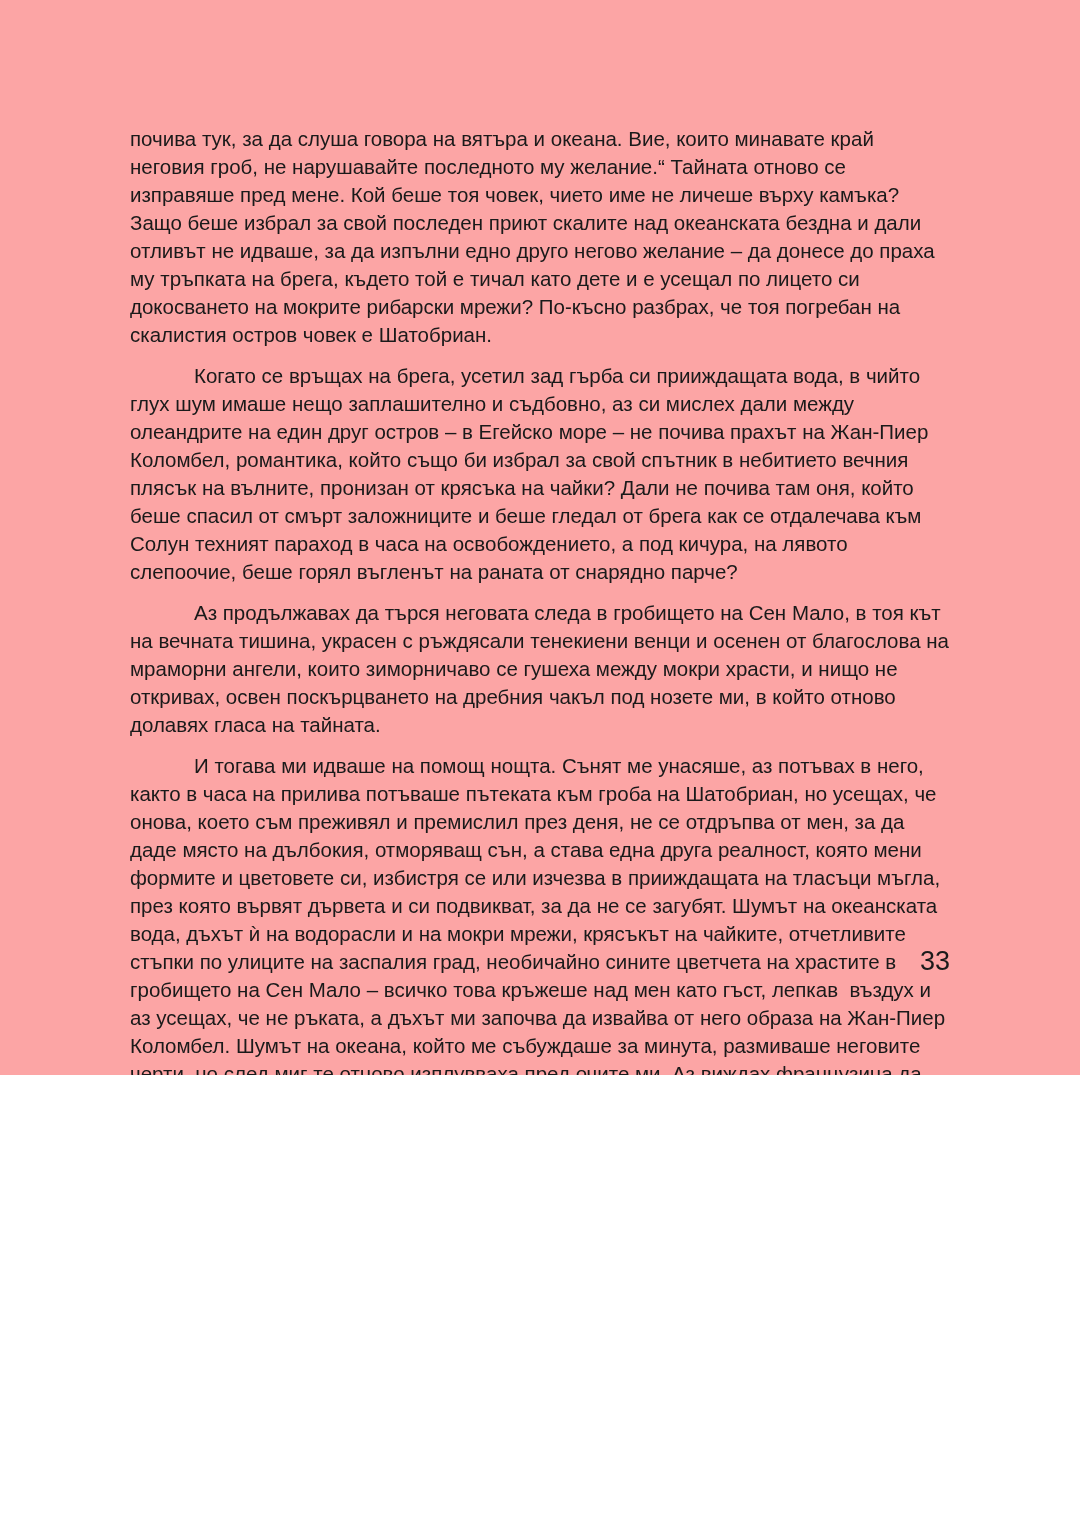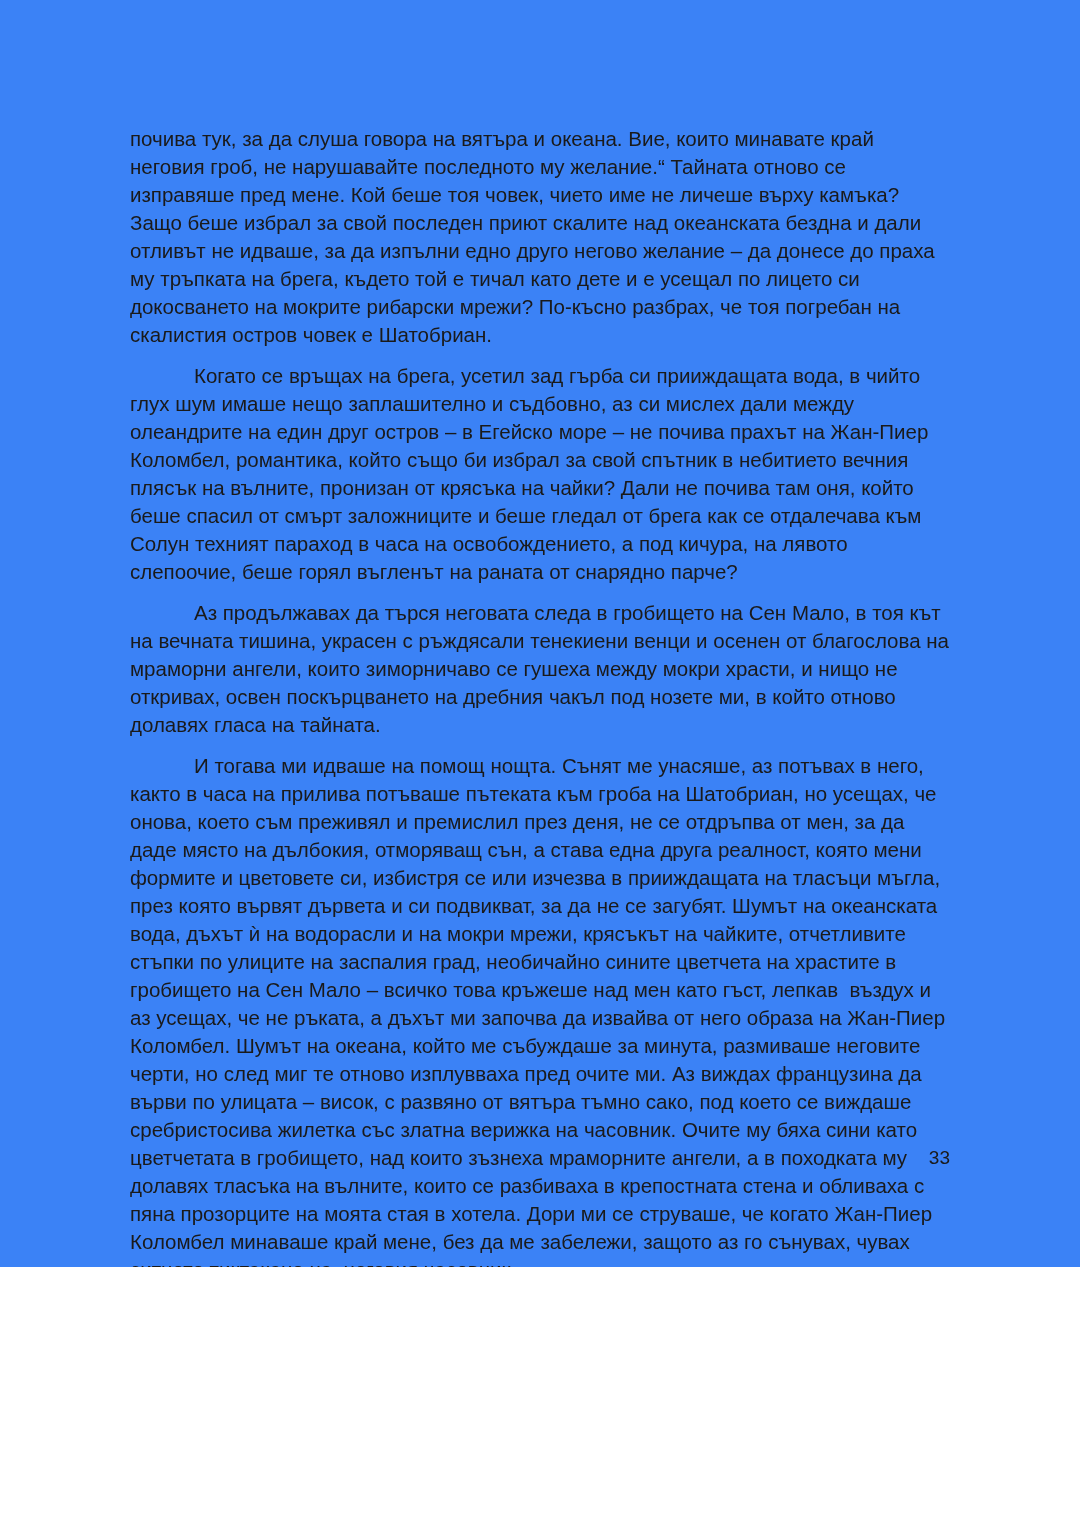--- a/index.html
+++ b/index.html
@@ -3,22 +3,22 @@
 <meta charset="utf-8">
 <style>
   html, body {
     margin: 0;
     padding: 0;
     background: #ffffff;
   }
   .page {
     position: relative;
     width: 1080px;
-    height: 1267px;
-    background: #3b82f6;
+    height: 1075px;
+    background: #fca5a5;
     font-family: "Liberation Sans", sans-serif;
     color: #1a1a1a;
     box-sizing: border-box;
     overflow: hidden;
   }
   .content {
     position: absolute;
     top: 125px;
     left: 130px;
     width: 822px;
@@ -31,21 +31,21 @@
     text-indent: 64px;
     white-space: pre-wrap;
   }
   .para.no-indent {
     text-indent: 0;
   }
   .page-number {
     position: absolute;
     right: 130px;
     bottom: 98px;
-    font-size: 19px;
+    font-size: 27px;
     color: #1a1a1a;
   }
 </style>
 </head>
 <body>
 
 <div class="page">
   <div class="content">
     <p class="para no-indent">почива тук, за да слуша говора на вятъра и океана. Вие, които минавате край неговия гроб, не нарушавайте последното му желание.“ Тайната отново се изправяше пред мене. Кой беше тоя човек, чието име не личеше върху камъка? Защо беше избрал за свой последен приют скалите над океанската бездна и дали отливът не идваше, за да изпълни едно друго негово желание – да донесе до праха му тръпката на брега, където той е тичал като дете и е усещал по лицето си докосването на мокрите рибарски мрежи? По-късно разбрах, че тоя погребан на скалистия остров човек е Шатобриан.</p>
     <p class="para">Когато се връщах на брега, усетил зад гърба си прииждащата вода, в чийто глух шум имаше нещо заплашително и съдбовно, аз си мислех дали между олеандрите на един друг остров – в Егейско море – не почива прахът на Жан-Пиер Коломбел, романтика, който също би избрал за свой спътник в небитието вечния плясък на вълните, пронизан от крясъка на чайки? Дали не почива там оня, който беше спасил от смърт заложниците и беше гледал от брега как се отдалечава към Солун техният параход в часа на освобождението, а под кичура, на лявото слепоочие, беше горял въгленът на раната от снарядно парче?</p>

